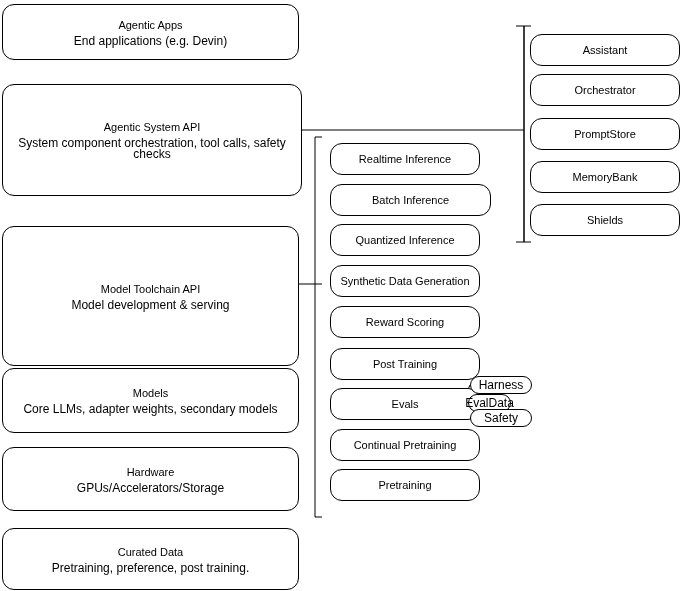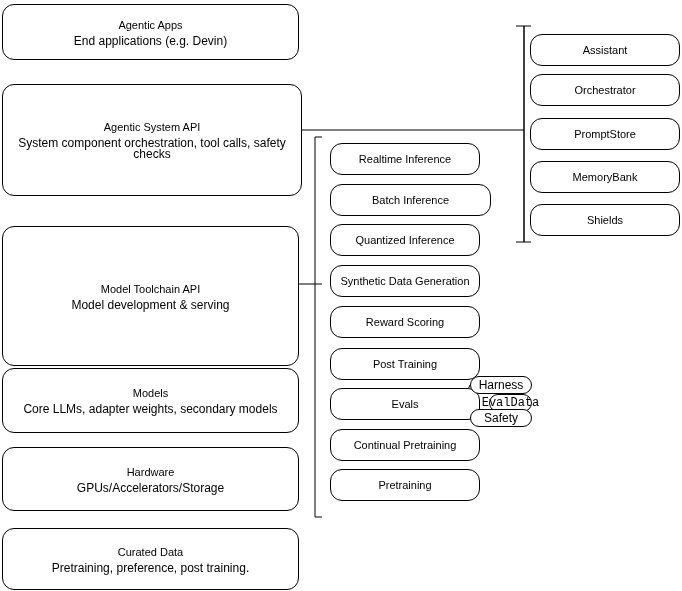--- a/index.html
+++ b/index.html
@@ -157,20 +157,20 @@
   <div class="node pill" style="left:330px; top:429px; width:150px; height:32px;">
     <div class="title">Continual Pretraining</div>
   </div>
   <div class="node pill" style="left:330px; top:469px; width:150px; height:32px;">
     <div class="title">Pretraining</div>
   </div>
 
   <div class="node small-pill" style="left:470px; top:376px; width:62px; height:18px;">
     <div class="title">Harness</div>
   </div>
-  <div class="node small-pill" style="left:489px; top:394px; width:43px; height:18px;font-family:Liberation Mono, monospace;">
+  <div class="node small-pill" style="left:468px; top:394px; width:43px; height:18px;">
     <div class="title">EvalData</div>
   </div>
   <div class="node small-pill" style="left:470px; top:409px; width:62px; height:18px;">
     <div class="title">Safety</div>
   </div>
 
 </div>
 
 </body></html>

